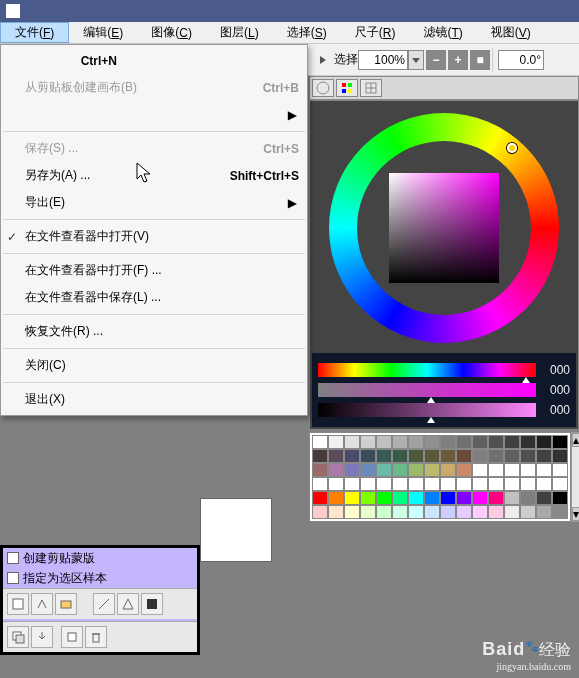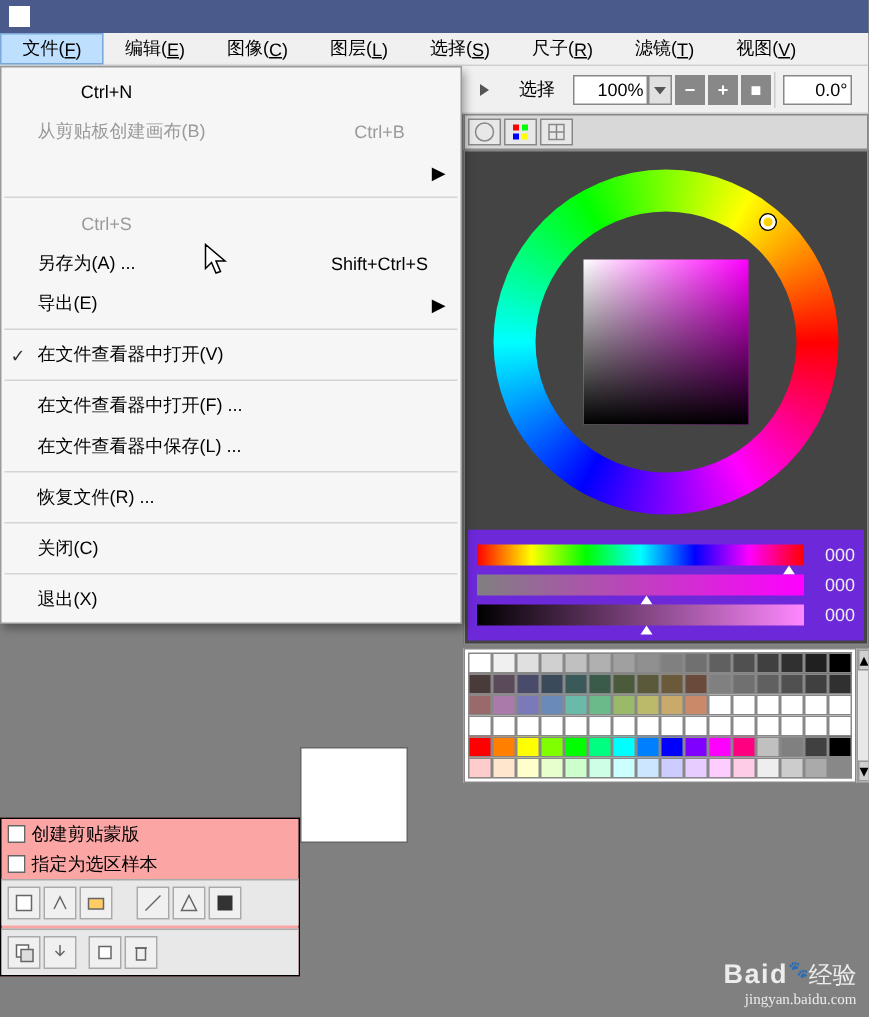--- a/index.html
+++ b/index.html
@@ -7,69 +7,69 @@
 
 .title-bar { background: #4a5a8a; color: #fff; height: 22px; display: flex; align-items: center; padding: 0 6px; white-space: nowrap; overflow: hidden; }
 .title-bar .app-icon { width: 14px; height: 14px; background: #fff; margin-right: 6px; }
 
 .menu-bar { background: #f0f0f0; height: 22px; display: flex; align-items: stretch; border-bottom: 1px solid #d0d0d0; }
 .menu-bar .menu-item { padding: 0 14px; display: flex; align-items: center; cursor: default; }
 .menu-bar .menu-item.open { background: #bfdfff; border: 1px solid #7aa8d8; }
 .menu-bar .mnemonic { text-decoration: underline; }
 .tool-btn { width: 22px; height: 22px; background: #f0f0f0; border: 1px solid #f0f0f0; display: flex; align-items: center; justify-content: center; }
 .tool-btn svg, .icon-btn svg { display:block; }
-.select-label { margin: 0 12px; }
+.select-label { margin: 0 0; }
 .zoom-box { width: 50px; height: 20px; background: #fff; border: 1px solid #888; display: flex; align-items: center; justify-content: flex-end; padding: 0 2px; }
 .zoom-dd { width: 16px; height: 20px; background: #e0e0e0; border: 1px solid #888; display:flex; align-items:center; justify-content:center;}
 .sq-btn { width: 20px; height: 20px; background: #888; display:flex;align-items:center;justify-content:center;color:#fff;font-weight:bold;margin-left:2px;}
 .sep-v { width: 4px; height: 24px; border-left:1px solid #ccc; margin:0 2px; }
 .rot-box { width: 46px; height: 20px; background: #fff; border:1px solid #888; display:flex;align-items:center;justify-content:flex-end;padding:0 2px;}
 
 .dropdown { position: absolute; left: 0; top: 44px; width: 308px; background: #f6f6f6; border: 1px solid #9a9a9a; box-shadow: 2px 3px 6px rgba(0,0,0,0.35); z-index: 50; padding: 2px 0; }
 .dd-row { display: flex; align-items: center; height: 27px; padding: 0 8px 0 24px; position: relative; }
 .dd-row.hover { background: #bfdfff; border: 1px solid #7aa8d8; padding-left: 23px; padding-right:7px; }
 .dd-row.disabled { color: #9a9a9a; }
 .dd-row .lbl { flex: 1; }
-.dd-row .shortcut { width: 92px; text-align: center; }
+.dd-row .shortcut { width: 92px; text-align: right; font-weight: bold; }
 .dd-row .arrow { position: absolute; right: 10px; }
 .dd-sep { height: 1px; background: #d4d4d4; margin: 3px 2px; }
 .dd-check { position: absolute; left: 6px; color: #333; }
 
 .right-col { position: absolute; right: 0; top: 76px; width: 270px; }
 .panel-frame { background: #c0c0c0; border: 1px solid #888; padding: 2px; margin-bottom: 2px; }
 .panel-frame.dark { background:#444; }
 
 .color-tabs { height: 24px; display:flex; align-items:center; gap:2px; padding:2px; background:#d8d8d8; border:1px solid #888;}
 .ctab { width:22px; height:18px; background:#e8e8e8; border:1px solid #888; display:flex;align-items:center;justify-content:center;}
 
 .color-wheel-panel { background:#444; padding:10px; display:flex; justify-content:center; position:relative; }
 .wheel-outer { position:relative; width:230px; height:230px; }
 .wheel-ring { width:230px; height:230px; border-radius:50%; background: conic-gradient(from 90deg, #ff0000, #ff00ff, #0000ff, #00ffff, #00ff00, #ffff00, #ff0000); position:relative; }
 .wheel-ring::after { content:""; position:absolute; inset:28px; border-radius:50%; background:#444; }
 .sv-box { position:absolute; left:60px; top:60px; width:110px; height:110px; background: linear-gradient(to bottom, transparent, #000), linear-gradient(to right, #fff, #f0f); }
 .wheel-marker { position:absolute; width:10px;height:10px;border:2px solid #fff;border-radius:50%; right:42px; top:30px; box-shadow:0 0 0 1px #000;}
 
-.sliders { background:#6d28d9; padding:4px 6px; }
+.sliders { background:#0f172a; padding:4px 6px; }
 .slider-row { display:flex; align-items:center; gap:4px; margin:6px 0; }
 .slider-bar { flex:1; height:14px; position:relative; }
 .slider-bar.hue { background: linear-gradient(to right, #f00,#ff0,#0f0,#0ff,#00f,#f0f,#f00);}
 .slider-bar.sat { background: linear-gradient(to right, #808080, #f0f);}
 .slider-bar.val { background: linear-gradient(to right, #000, #f8f);}
 .slider-val { width:30px; color:#eee; text-align:right;}
 .slider-tri { position:absolute; bottom:-6px; width:0;height:0;border-left:4px solid transparent;border-right:4px solid transparent;border-bottom:6px solid #fff;}
 
 .swatches { background:#fff; padding:2px; border:1px solid #888; }
 .swatch-grid { display:flex; flex-wrap:wrap; width:256px; }
 .swatch { width:16px; height:14px; border:1px solid #888; }
 .scrollbar { width:14px; background:#e8e8e8; border:1px solid #999; display:flex; flex-direction:column; }
 .scroll-btn { height:14px; background:#d0d0d0; border:1px solid #999; display:flex;align-items:center;justify-content:center;}
 .swatch-wrap { display:flex; }
 
 .left-col { position:absolute; left:0; top:545px; width:200px; }
-.layer-panel { background:#fca5a5; border:1px solid #000000; }
+.layer-panel { background:#c4b5fd; border:3px solid #000000; }
 .layer-row { display:flex; align-items:center; padding:2px 4px; height:20px;}
 .checkbox { width:12px; height:12px; background:#fff; border:1px solid #666; margin-right:4px; display:flex;align-items:center;justify-content:center;}
 .layer-icons { background:#e8e8e8; padding:4px; display:flex; gap:2px; border-top:1px solid #aaa; flex-wrap:wrap;}
 .icon-btn { width:22px; height:22px; background:#f0f0f0; border:1px solid #aaa; display:flex;align-items:center;justify-content:center;}
 .icon-row2 { margin-top:2px; display:flex; gap:2px;}
 
 .canvas-area { position:absolute; left:200px; top:498px; width:108px; height:176px; background:#808080; }
 .canvas-area .doc { position:absolute; left:0; top:0; width:72px; height:64px; background:#fff; border:1px solid #666; }
 
 .watermark { position:absolute; right:8px; bottom:6px; color:rgba(255,255,255,0.85); text-align:right; font-family: Arial; pointer-events:none;}
@@ -160,20 +160,21 @@
     </div>
   <div class="dd-row disabled">
       <span class="lbl">从剪贴板创建画布(B)</span>
       <span class="shortcut">Ctrl+B</span>
     </div>
   <div class="dd-row">
       <span class="arrow">▶</span>
     </div>
   <div class="dd-sep"></div>
   <div class="dd-row disabled">
+      <span class="lbl">保存(S) ...</span>
       <span class="shortcut">Ctrl+S</span>
     </div>
   <div class="dd-row">
       <span class="lbl">另存为(A) ...</span>
       <span class="shortcut">Shift+Ctrl+S</span>
     </div>
   <div class="dd-row">
       <span class="lbl">导出(E)</span>
       <span class="arrow">▶</span>
     </div>

